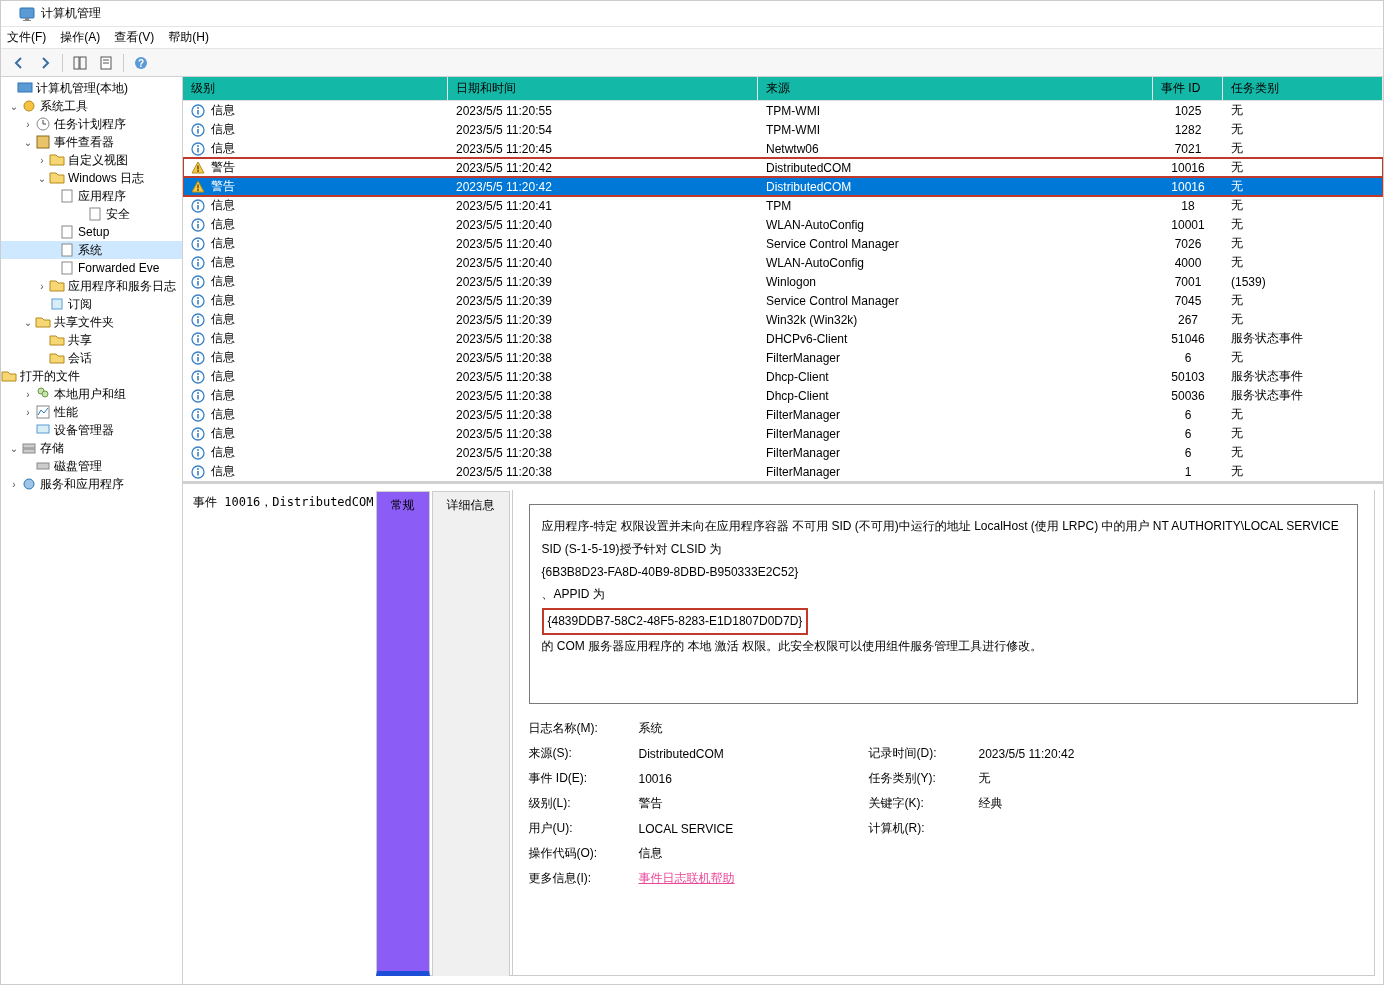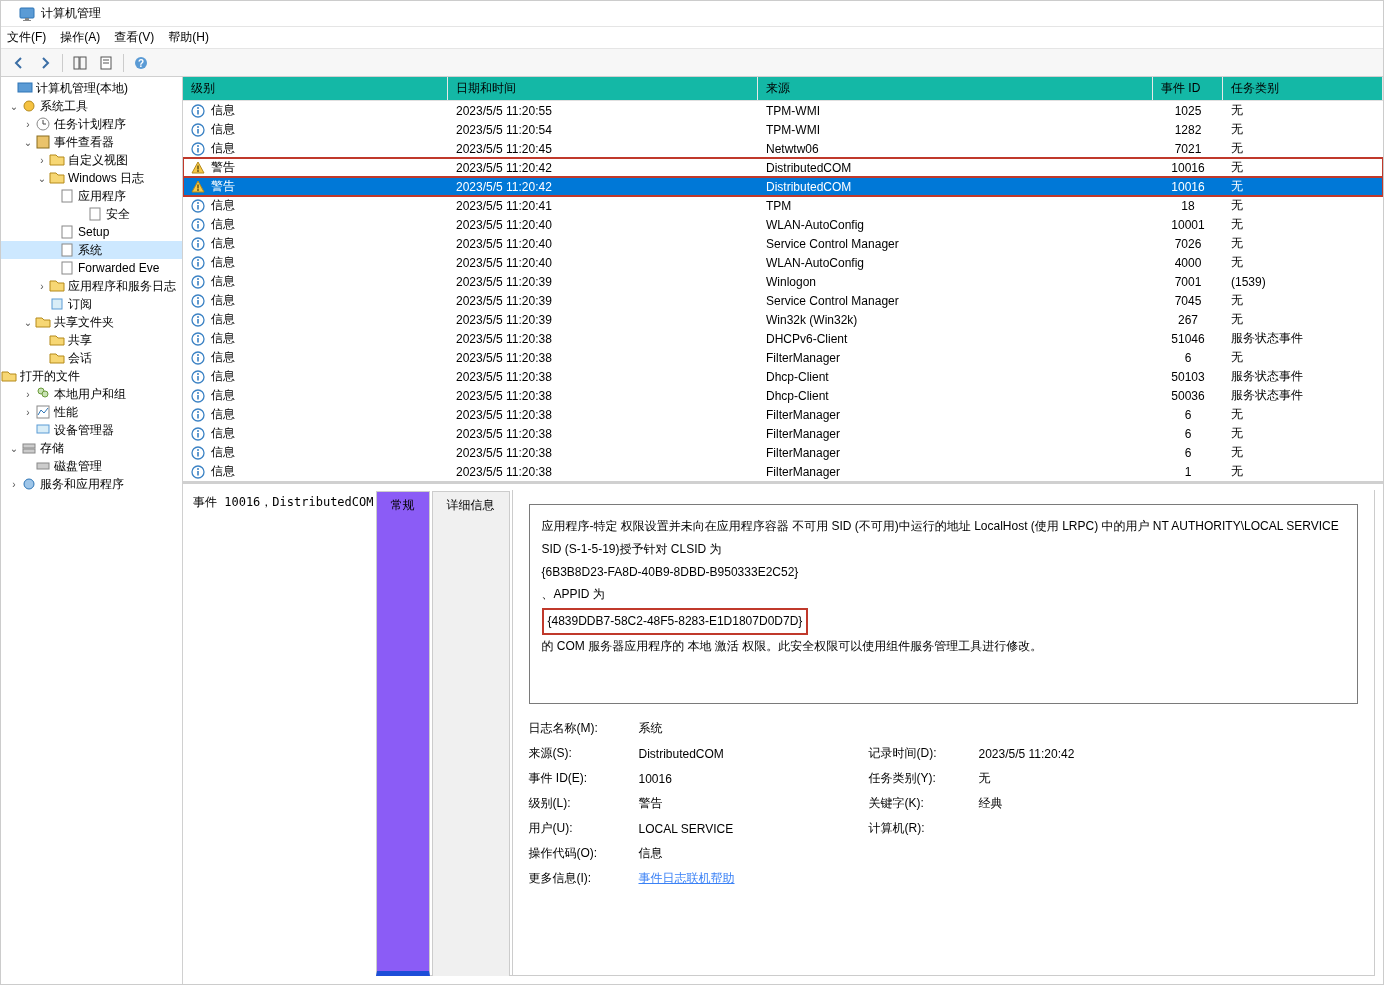--- a/index.html
+++ b/index.html
@@ -35,21 +35,21 @@
 .detail { height: 500px; display: flex; flex-direction: row; padding: 6px 8px 8px 8px; background: #fff; overflow: auto; }
 .dtitle { font-size: 12px; padding: 4px 2px 8px 2px; font-family: SimSun, monospace; }
 .tabs { display: flex; border-bottom: 1px solid #ccc; }
 .tab { padding: 5px 14px 4px 14px; border: 1px solid #ccc; border-bottom: none; margin-right: 2px; background: #f0f0f0; position: relative; top: 1px; }
 .tab.active { background: #8b5cf6; border-bottom: 5px solid #1d4ed8; }
 .tabbody { border: 1px solid #ccc; border-top: none; padding: 14px 16px; flex: 1; display: flex; flex-direction: column; gap: 10px; }
 .msgbox { border: 1px solid #7a7a7a; padding: 10px 12px; line-height: 1.9; font-size: 12px; min-height: 200px; }
 .msgbox .hl { border: 2px solid #c0392b; padding: 0 4px; display: inline-block; margin-top: 2px; }
 .props { display: grid; grid-template-columns: 110px 230px 110px 200px; row-gap: 8px; align-items: center; margin-top: 6px; }
 .props .lab { }
-.props a { color: #3b82f6; text-decoration: underline; }
+.props a { color: #ec4899; text-decoration: underline; }
 svg { display: block; }
 </style>
 </head>
 <body>
 
 <div class="window">
 
   <div class="titlebar">
     <span class="ticon">
       <svg viewBox="0 0 16 16">

